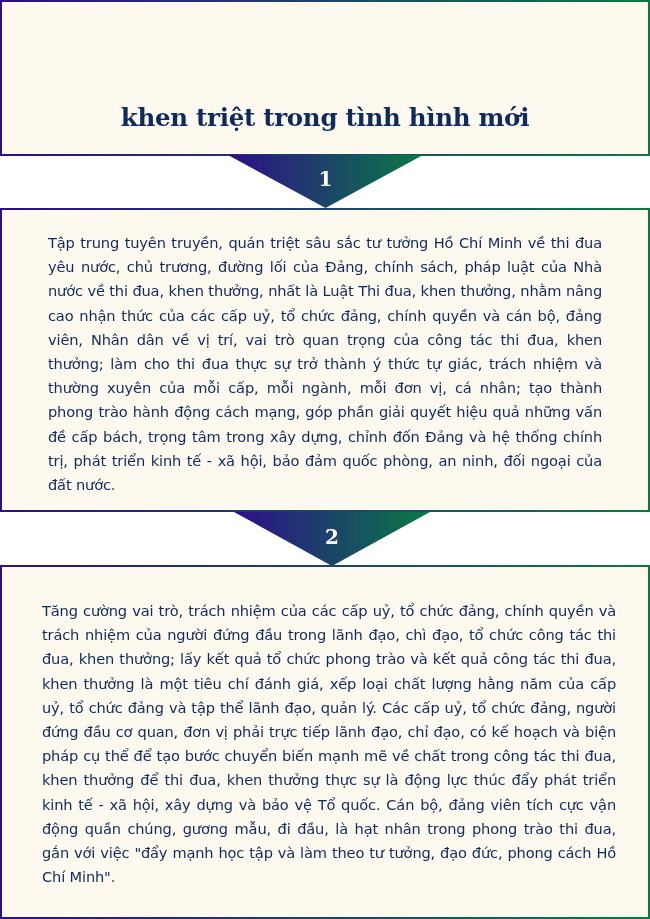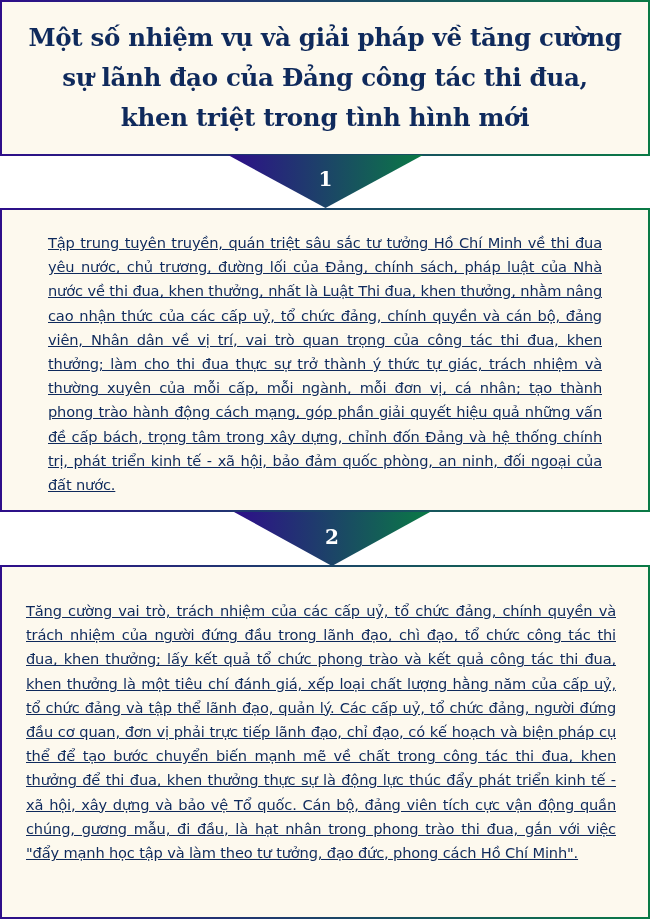--- a/index.html
+++ b/index.html
@@ -15,38 +15,38 @@
   .title {
     margin:0; text-align:center; color:#0f2a5c;
     font-family:"DejaVu Serif", serif; font-weight:bold; font-size:24.5px; line-height:40px;
     letter-spacing:-0.3px;
   }
   .box1 { top:208px; height:304px; }
   .box2 { top:565px; height:354px; }
   .content {
     position:absolute; left:46px; right:46px;
     font-family:"DejaVu Sans", sans-serif; font-size:14.6px; line-height:24.2px;
-    color:#0f2a5c; text-align:justify; letter-spacing:-0.15px;text-decoration:underline;
+    color:#0f2a5c; text-align:justify; letter-spacing:-0.15px;
   }
   .box1 .content { top:21px; }
-  .box2 .content { left:24px; right:32px; top:32px; }
+  .box2 .content { left:40px; right:32px; top:32px; }
   .tri { position:absolute; }
   .tri svg { display:block; }
   .num {
     position:absolute; left:0; right:0; text-align:center; color:#ffffff;
     font-family:"DejaVu Serif", serif; font-weight:bold; font-size:20px;
   }
 </style>
 </head>
 <body>
 
 <div class="box title-box">
   <h1 class="title">
-    <span>Một số nhiệm vụ và giải pháp về tăng cường</span><br>
-    <span>sự lãnh đạo của Đảng công tác thi đua,</span><br>
+    <br>
+    <br>
     <span>khen triệt trong tình hình mới</span>
   </h1>
 </div>
 
 <div class="tri" style="left:228px; top:155px; width:195px; height:53px;">
   <svg width="195" height="53" viewBox="0 0 195 53">
     <defs>
       <linearGradient id="g1" x1="0" y1="0" x2="1" y2="0">
         <stop offset="0" stop-color="#2e0e8a"></stop>
           <stop offset="1" stop-color="#0a7a45"></stop>

